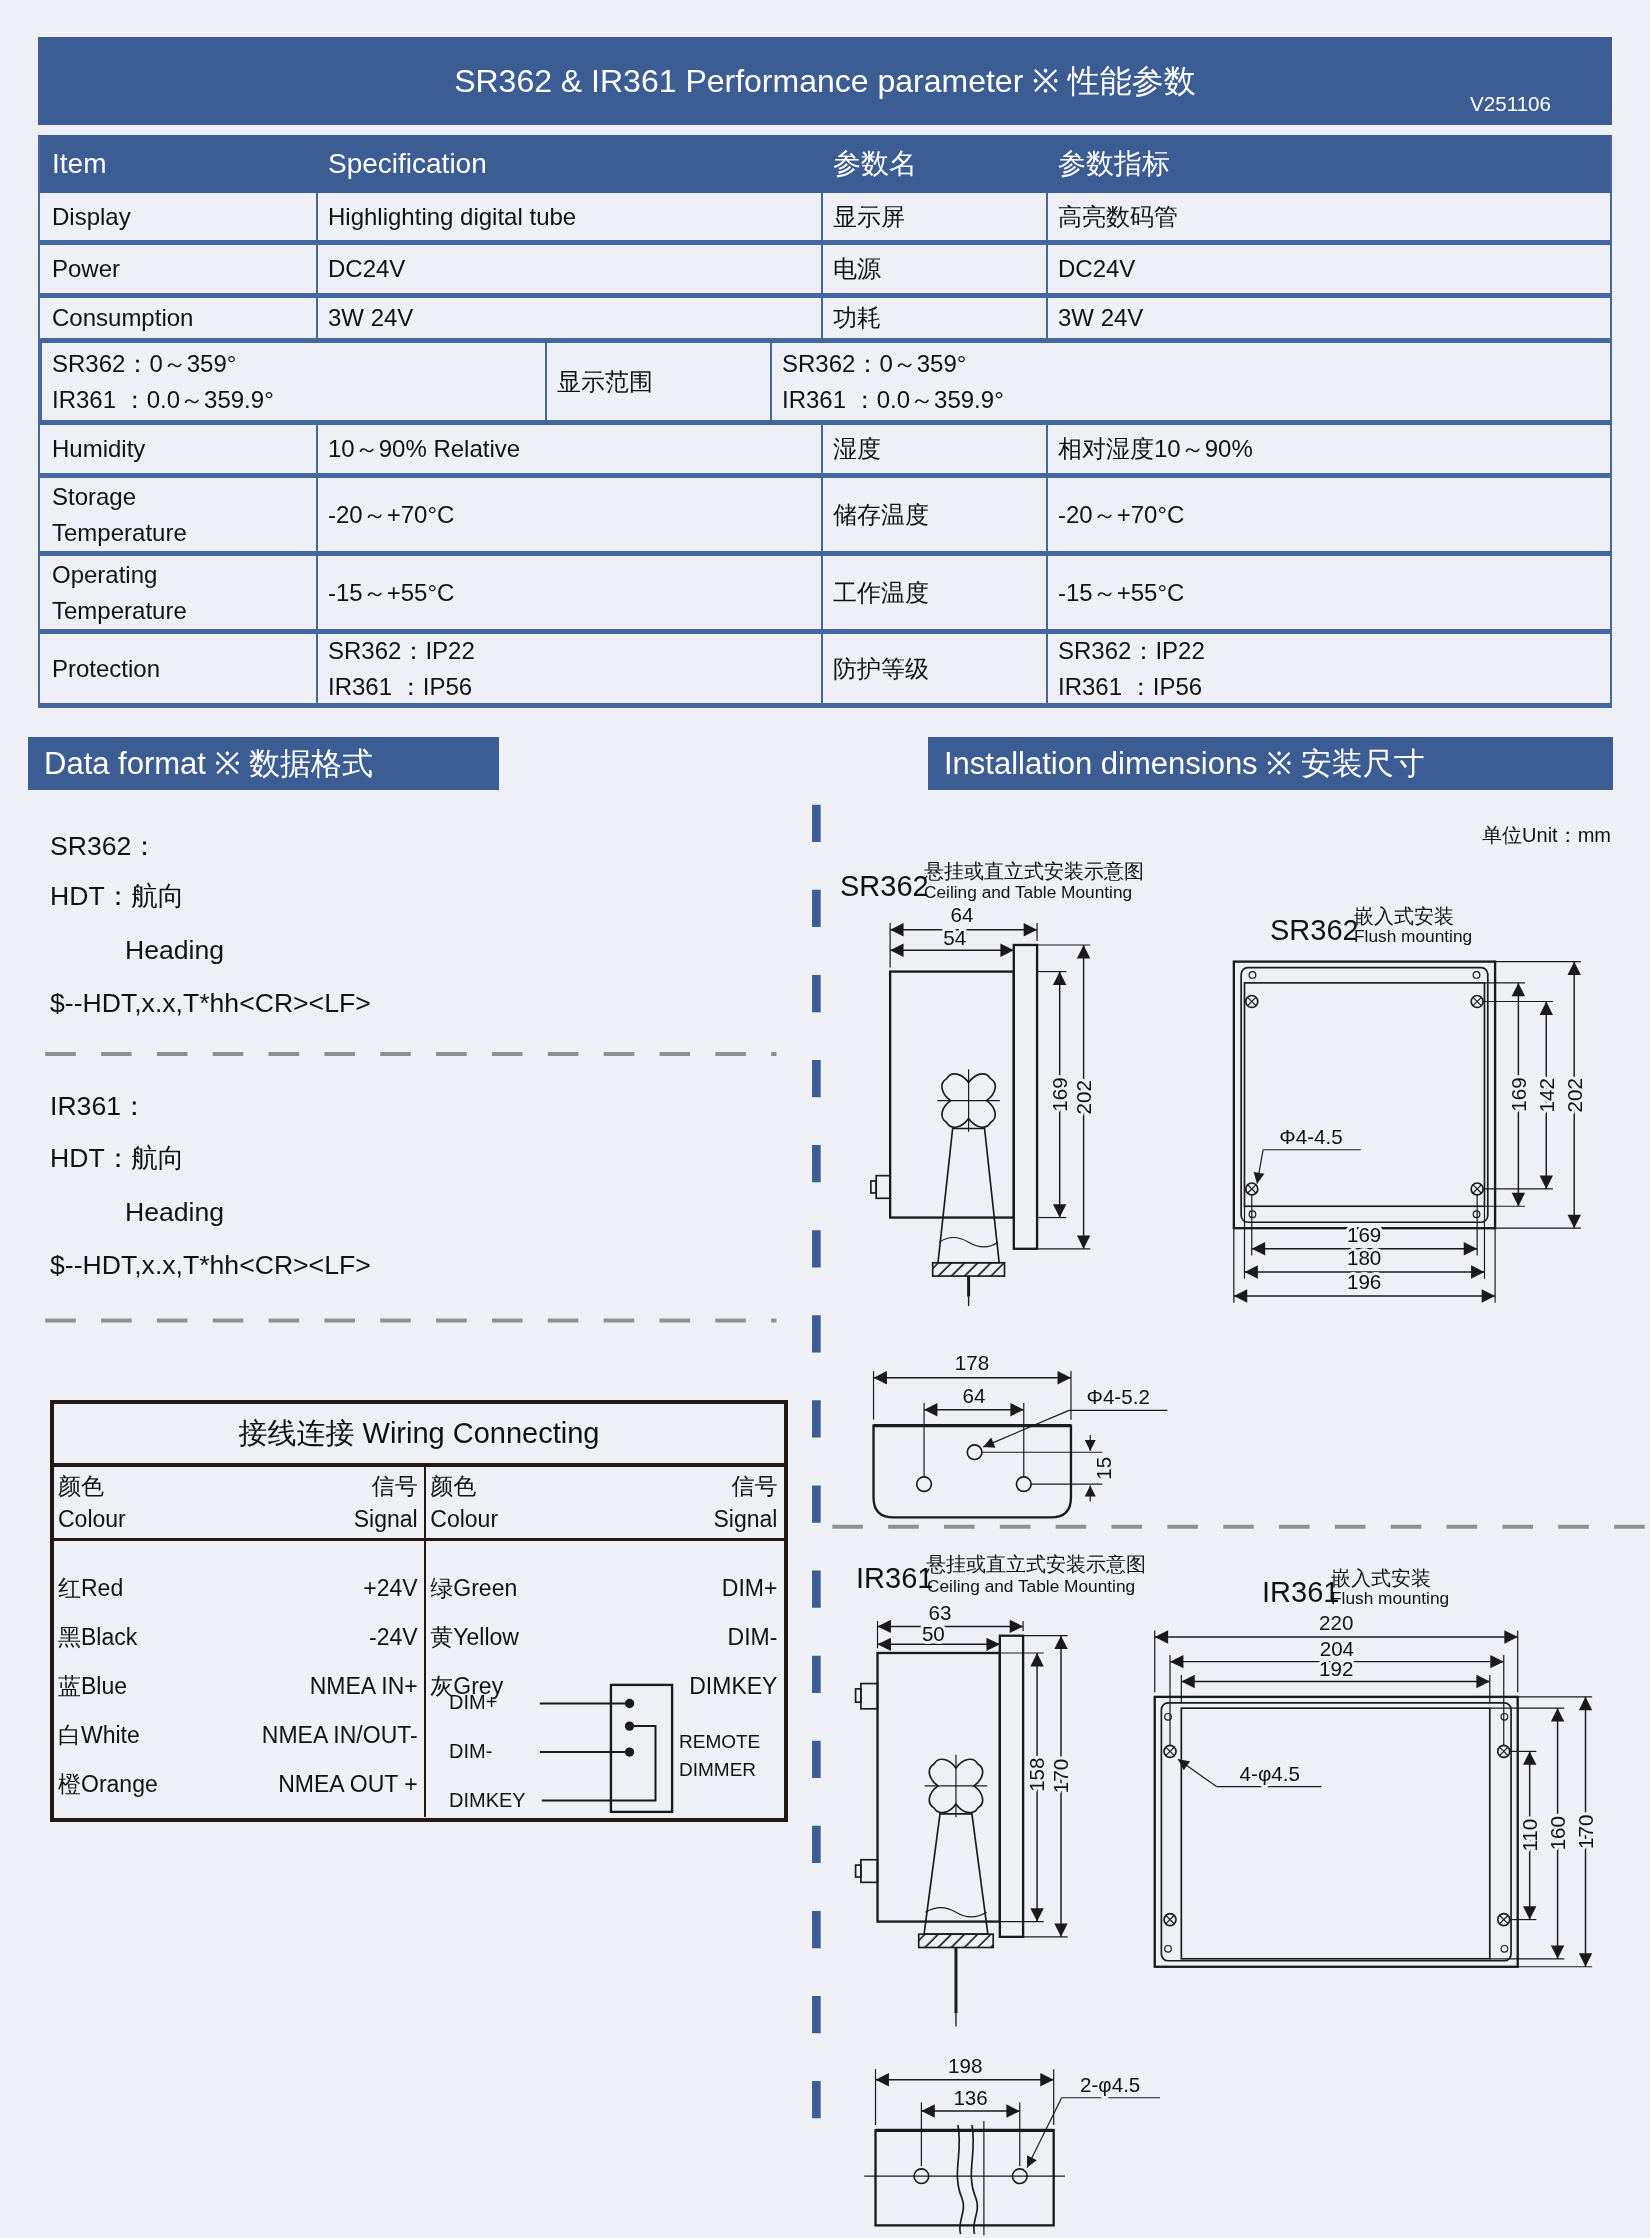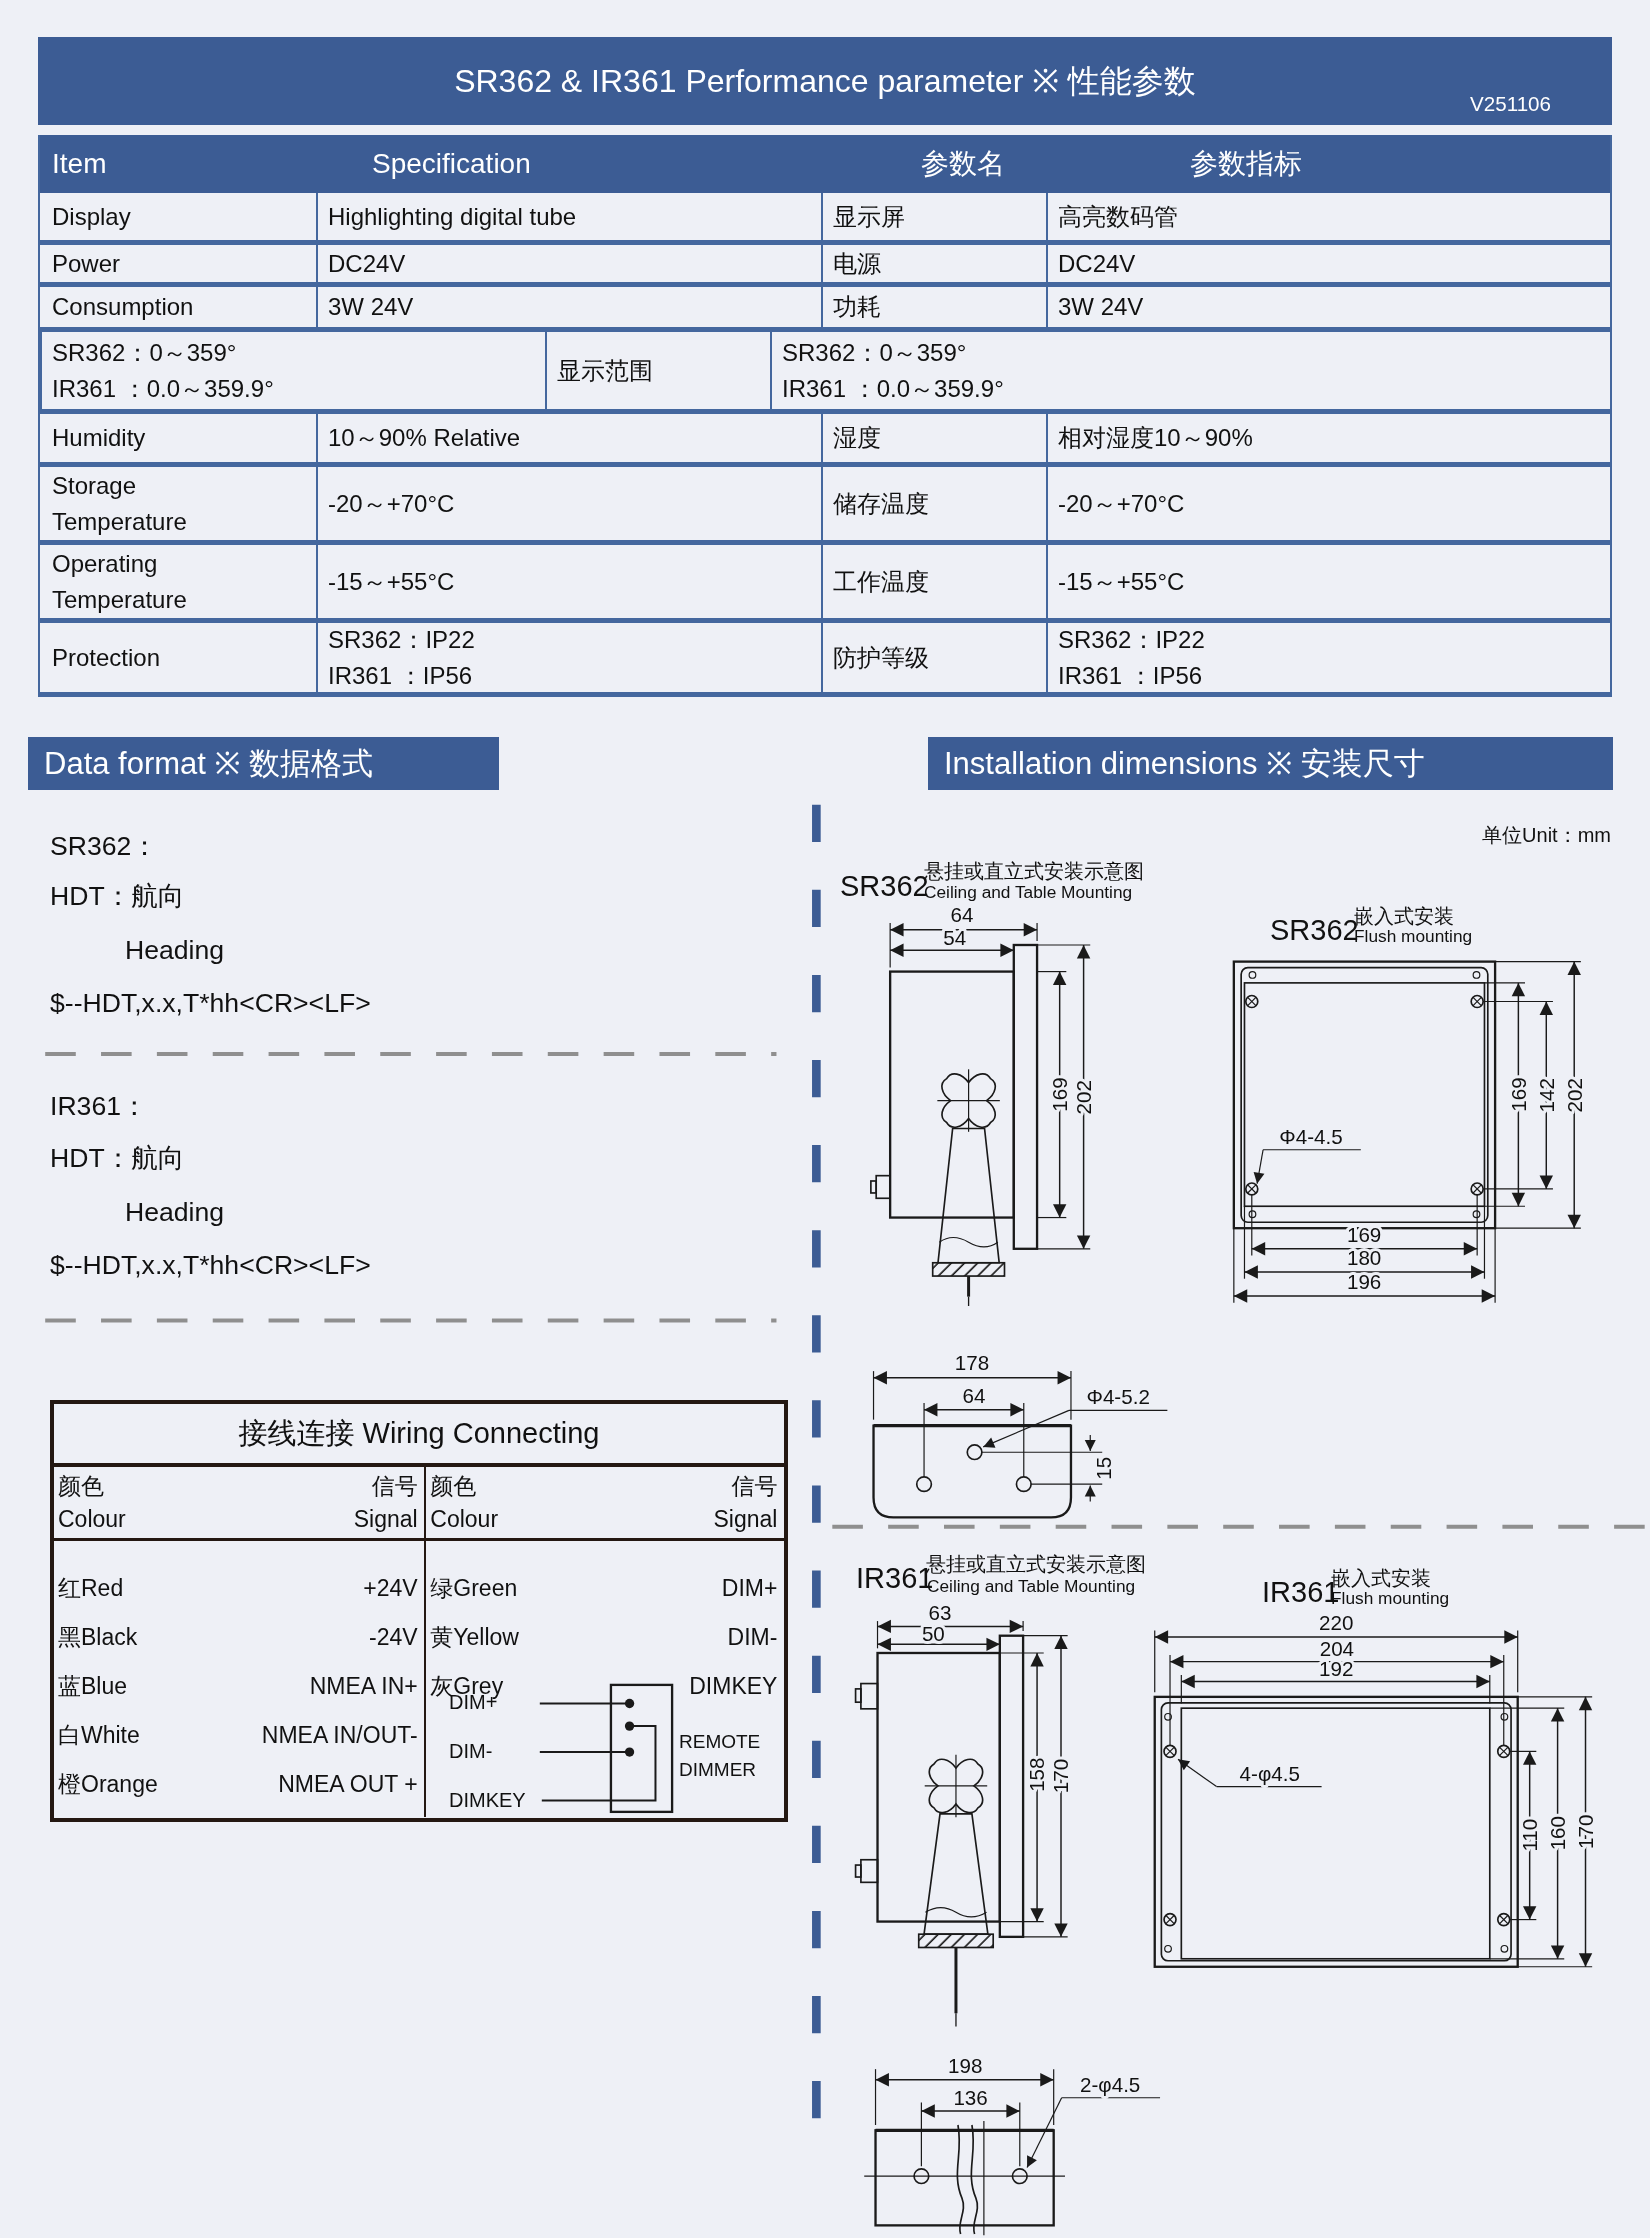--- a/index.html
+++ b/index.html
@@ -4,21 +4,21 @@
 <style>
   html,body{margin:0;padding:0;background:#eef0f6;}
   .page{position:relative;width:1650px;height:2239px;background:#eef0f6;
         font-family:"Liberation Sans",sans-serif;color:#111;overflow:hidden;}
   
   .hdr{position:absolute;left:38px;top:37px;width:1574px;height:88px;background:#3c5c94;color:#fff;}
   .hdr-title{position:absolute;left:0;top:0;width:100%;height:88px;line-height:88px;text-align:center;font-size:32px;}
   .hdr-ver{position:absolute;right:61px;bottom:9.3px;font-size:20.6px;}
   
   .spec{position:absolute;left:38px;top:135px;width:1574px;border-left:2px solid #44679e;border-right:2px solid #44679e;box-sizing:border-box;}
-  .shead{display:flex;height:58px;background:#3c5c94;color:#fff;font-size:28px;align-items:center;gap:44px;}
+  .shead{display:flex;height:58px;background:#3c5c94;color:#fff;font-size:28px;align-items:center;}
   .shead > div{padding-left:12px;box-sizing:border-box;}
   .srow{display:flex;border-bottom:5.3px solid #44679e;box-sizing:border-box;}
   .cell{display:flex;flex-direction:column;justify-content:center;font-size:24px;line-height:1.5;padding-left:10px;box-sizing:border-box;}
   .c0{width:276px;padding-left:12px;}
   .c1{width:505px;border-left:2px solid #44679e;}
   .c2{width:225px;border-left:2px solid #44679e;}
   .c3{flex:1;border-left:2px solid #44679e;}
   .h0{width:276px;} .h1{width:505px;} .h2{width:225px;} .h3{flex:1;}
   
   .bar{position:absolute;top:737px;height:53px;background:#3c5c94;color:#fff;font-size:31px;line-height:53px;padding-left:16px;box-sizing:border-box;}
@@ -80,21 +80,21 @@
       <div class="cell c1">
           <span>Highlighting digital tube</span>
         </div>
       <div class="cell c2">
           <span>显示屏</span>
         </div>
       <div class="cell c3">
           <span>高亮数码管</span>
         </div>
     </div>
-    <div class="srow" style="height:42px">
+    <div class="srow" style="height:53px">
       <div class="cell c0">
           <span>Power</span>
         </div>
       <div class="cell c1">
           <span>DC24V</span>
         </div>
       <div class="cell c2">
           <span>电源</span>
         </div>
       <div class="cell c3">

